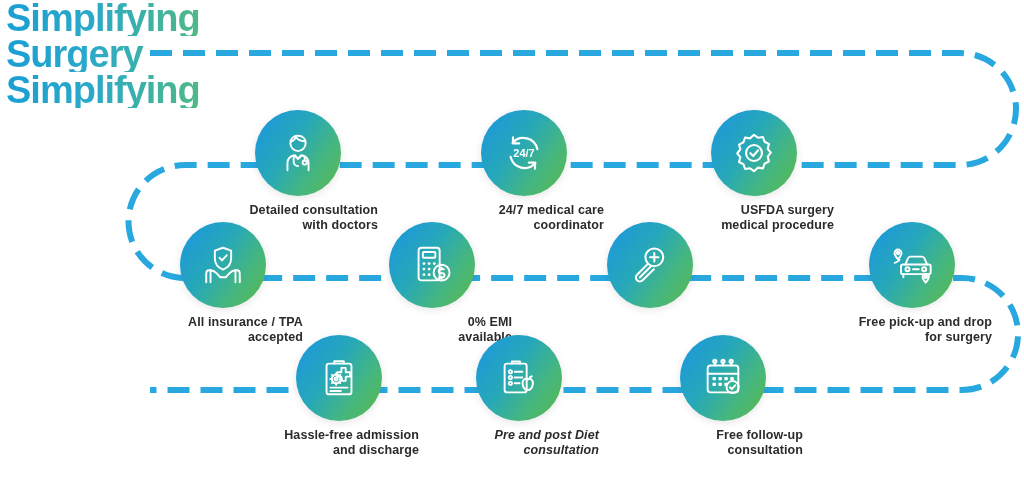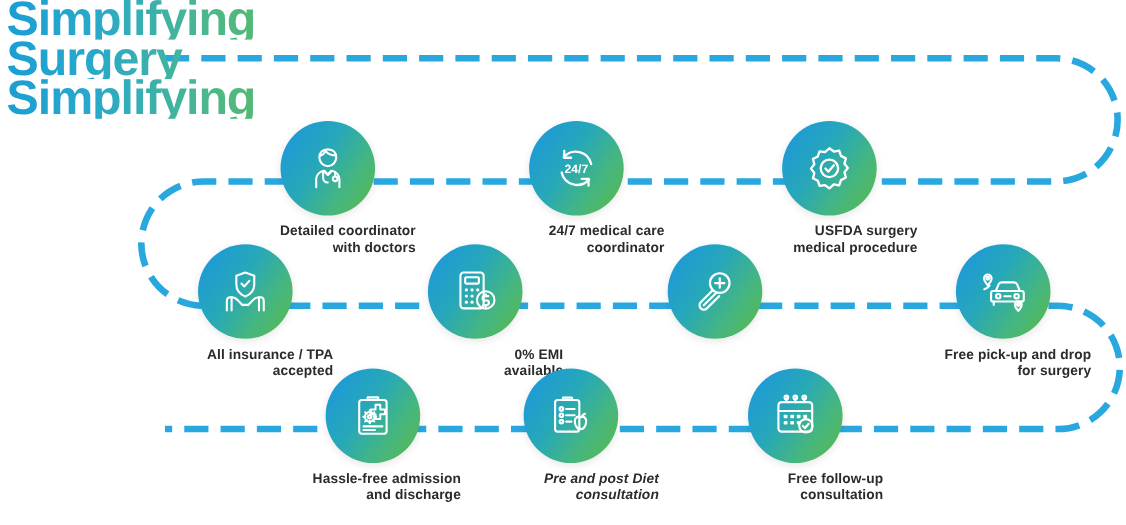--- a/index.html
+++ b/index.html
@@ -6,21 +6,21 @@
   body{
     width:1024px;height:477px;background:#ffffff;overflow:hidden;
     font-family:"Liberation Sans","DejaVu Sans",sans-serif;
     position:relative;
   }
   #stage{position:absolute;inset:0;width:1024px;height:477px;}
 
   
   #title{
     position:absolute;left:6px;top:0px;width:300px;
-    font-weight:bold;font-size:44px;line-height:36px;letter-spacing:-1px;
+    font-weight:bold;font-size:38px;line-height:36px;letter-spacing:-1px;
     -webkit-text-stroke:0px;
   }
   #title span{display:block;}
   .t-line{
     background:linear-gradient(90deg,#1a9fd4 0%,#2aa9c9 28%,#4db88a 62%,#5cb947 100%);
     -webkit-background-clip:text;background-clip:text;color:transparent;
     -webkit-text-fill-color:transparent;
     font-style:normal;
   }
 
@@ -71,21 +71,21 @@
       <svg viewBox="0 0 48 48" fill="none" stroke="#ffffff" stroke-width="2" stroke-linecap="round" stroke-linejoin="round">
         <path d="M24 6c-5 0-8 3.2-8 7.6 0 4.6 3.4 8.4 8 8.4s8-3.8 8-8.4C32 9.2 29 6 24 6z"></path>
         <path d="M17 12c2.5-1 4-2.6 5-4.4 1.6 2.4 5 4 9 4.2"></path>
         <path d="M13 42v-7.5c0-4 3-7.2 7-8.2l4 4 4-4c4 1 7 4.2 7 8.2V42"></path>
         <path d="M21 26.5l3 3.5 3-3.5"></path>
         <path d="M19.5 27.5v5.5c0 2.5 2 4.5 4.5 4.5"></path>
         <circle cx="31" cy="34" r="2.2"></circle>
         <path d="M31 31.8v-4.3"></path>
       </svg>
     </div>
-    <div class="caption">Detailed coordinator
+    <div class="caption">Detailed consultation
 with doctors</div>
   </div>
 
   <div class="node row0" style="left:444px;">
     <div class="bubble">
       <svg viewBox="0 0 48 48" fill="none" stroke="#ffffff" stroke-width="2.2" stroke-linecap="round" stroke-linejoin="round">
         <path d="M38 20A15 15 0 0 0 12 13.5"></path>
         <path d="M10 28a15 15 0 0 0 26 6.5"></path>
         <path d="M12.5 7.5v6.5h6.5"></path>
         <path d="M35.5 40.5V34h-6.5"></path>

